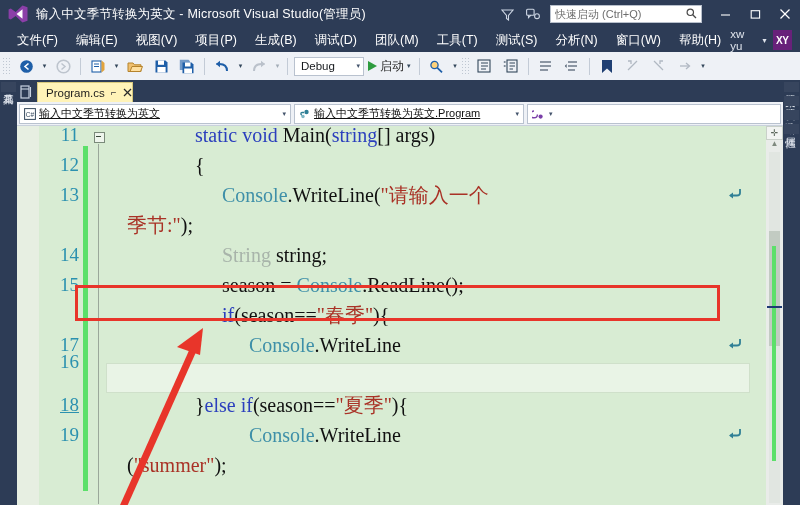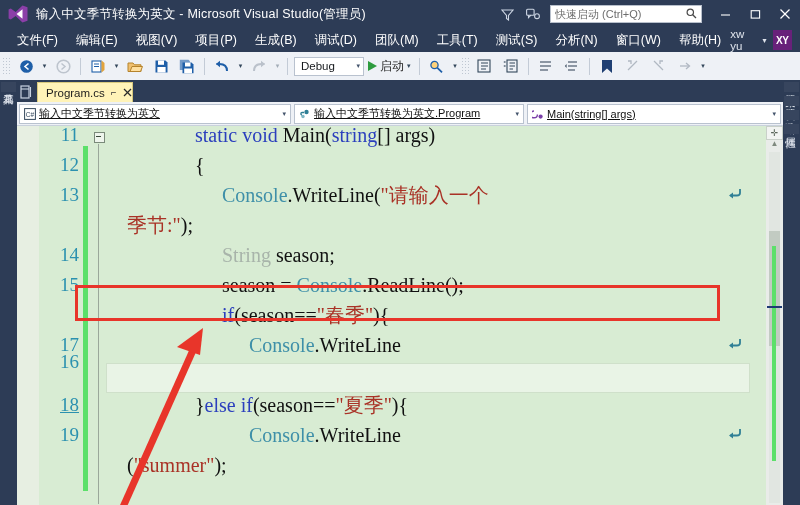--- a/index.html
+++ b/index.html
@@ -454,21 +454,20 @@
       <span class="nval">输入中文季节转换为英文.Program</span>
       <span class="ndn">▾</span>
     </div>
     <div class="navcombo nc3">
       <span class="nico">
         <svg width="12" height="12" viewBox="0 0 12 12">
             <path d="M2 3 A3.4 3.4 0 1 0 5.4 6.4" fill="none" stroke="#7a3fa8" stroke-width="1.4"></path>
             <circle cx="8.6" cy="8.6" r="2.1" fill="#7a3fa8"></circle>
           </svg>
       </span>
-      <span class="nval">Main(string[] args)</span>
       <span class="ndn">▾</span>
     </div>
   </div>
 
   <div class="editor">
 
     <div class="indic"></div>
     <div class="gutter" id="gutter">
         <div class="lnum" style="top: -6px;">11</div>
         <div class="lnum" style="top: 24px;">12</div>
@@ -494,21 +493,21 @@
 
     <div class="codearea" id="codearea">
         <div class="codeline" style="top: -6px; left: 89px;"><span class="kw">static</span><span class="plain"> </span><span class="kw">void</span><span class="plain"> Main(</span><span class="kw">string</span><span class="plain">[] args)</span></div>
         <div class="codeline" style="top: 24px; left: 89px;"><span class="plain">{</span></div>
         <div class="codeline" style="top: 54px; left: 116px;"><span class="typ">Console</span><span class="plain">.WriteLine(</span><span class="str">"请输入一个</span></div>
         <div class="wrapmark" style="top: 54px;"><svg width="15" height="13" viewBox="0 0 15 13">
             <path d="M13 2 L13 6 Q13 8.5 10 8.5 L3.5 8.5" fill="none" stroke="#2f7f95" stroke-width="1.8"></path>
             <path d="M6 5.5 L2 8.5 L6 11.5 Z" fill="#2f7f95"></path>
           </svg></div>
         <div class="codeline" style="top: 84px; left: 21px;"><span class="str">季节:"</span><span class="plain">);</span></div>
-        <div class="codeline" style="top: 114px; left: 116px;"><span class="gray">String</span><span class="plain"> season;</span></div>
+        <div class="codeline" style="top: 114px; left: 116px;"><span class="gray">String</span><span class="plain"> string;</span></div>
         <div class="codeline" style="top: 144px; left: 116px;"><span class="plain">season = </span><span class="typ">Console</span><span class="plain">.ReadLine();</span></div>
         <div class="codeline" style="top: 174px; left: 116px;"><span class="kw">if</span><span class="plain">(season==</span><span class="str">"春季"</span><span class="plain">){</span></div>
         <div class="codeline" style="top: 204px; left: 143px;"><span class="typ">Console</span><span class="plain">.WriteLine</span></div>
         <div class="wrapmark" style="top: 204px;"><svg width="15" height="13" viewBox="0 0 15 13">
             <path d="M13 2 L13 6 Q13 8.5 10 8.5 L3.5 8.5" fill="none" stroke="#2f7f95" stroke-width="1.8"></path>
             <path d="M6 5.5 L2 8.5 L6 11.5 Z" fill="#2f7f95"></path>
           </svg></div>
         <div class="codeline" style="top: 234px; left: 21px;"><span class="plain">(</span><span class="str">"spring"</span><span class="plain">);</span></div>
         <div class="caret-ed" style="top: 239px; left: 116px;"></div>
         <div class="codeline" style="top: 264px; left: 89px;"><span class="plain">}</span><span class="kw">else</span><span class="plain"> </span><span class="kw">if</span><span class="plain">(season==</span><span class="str">"夏季"</span><span class="plain">){</span></div>

